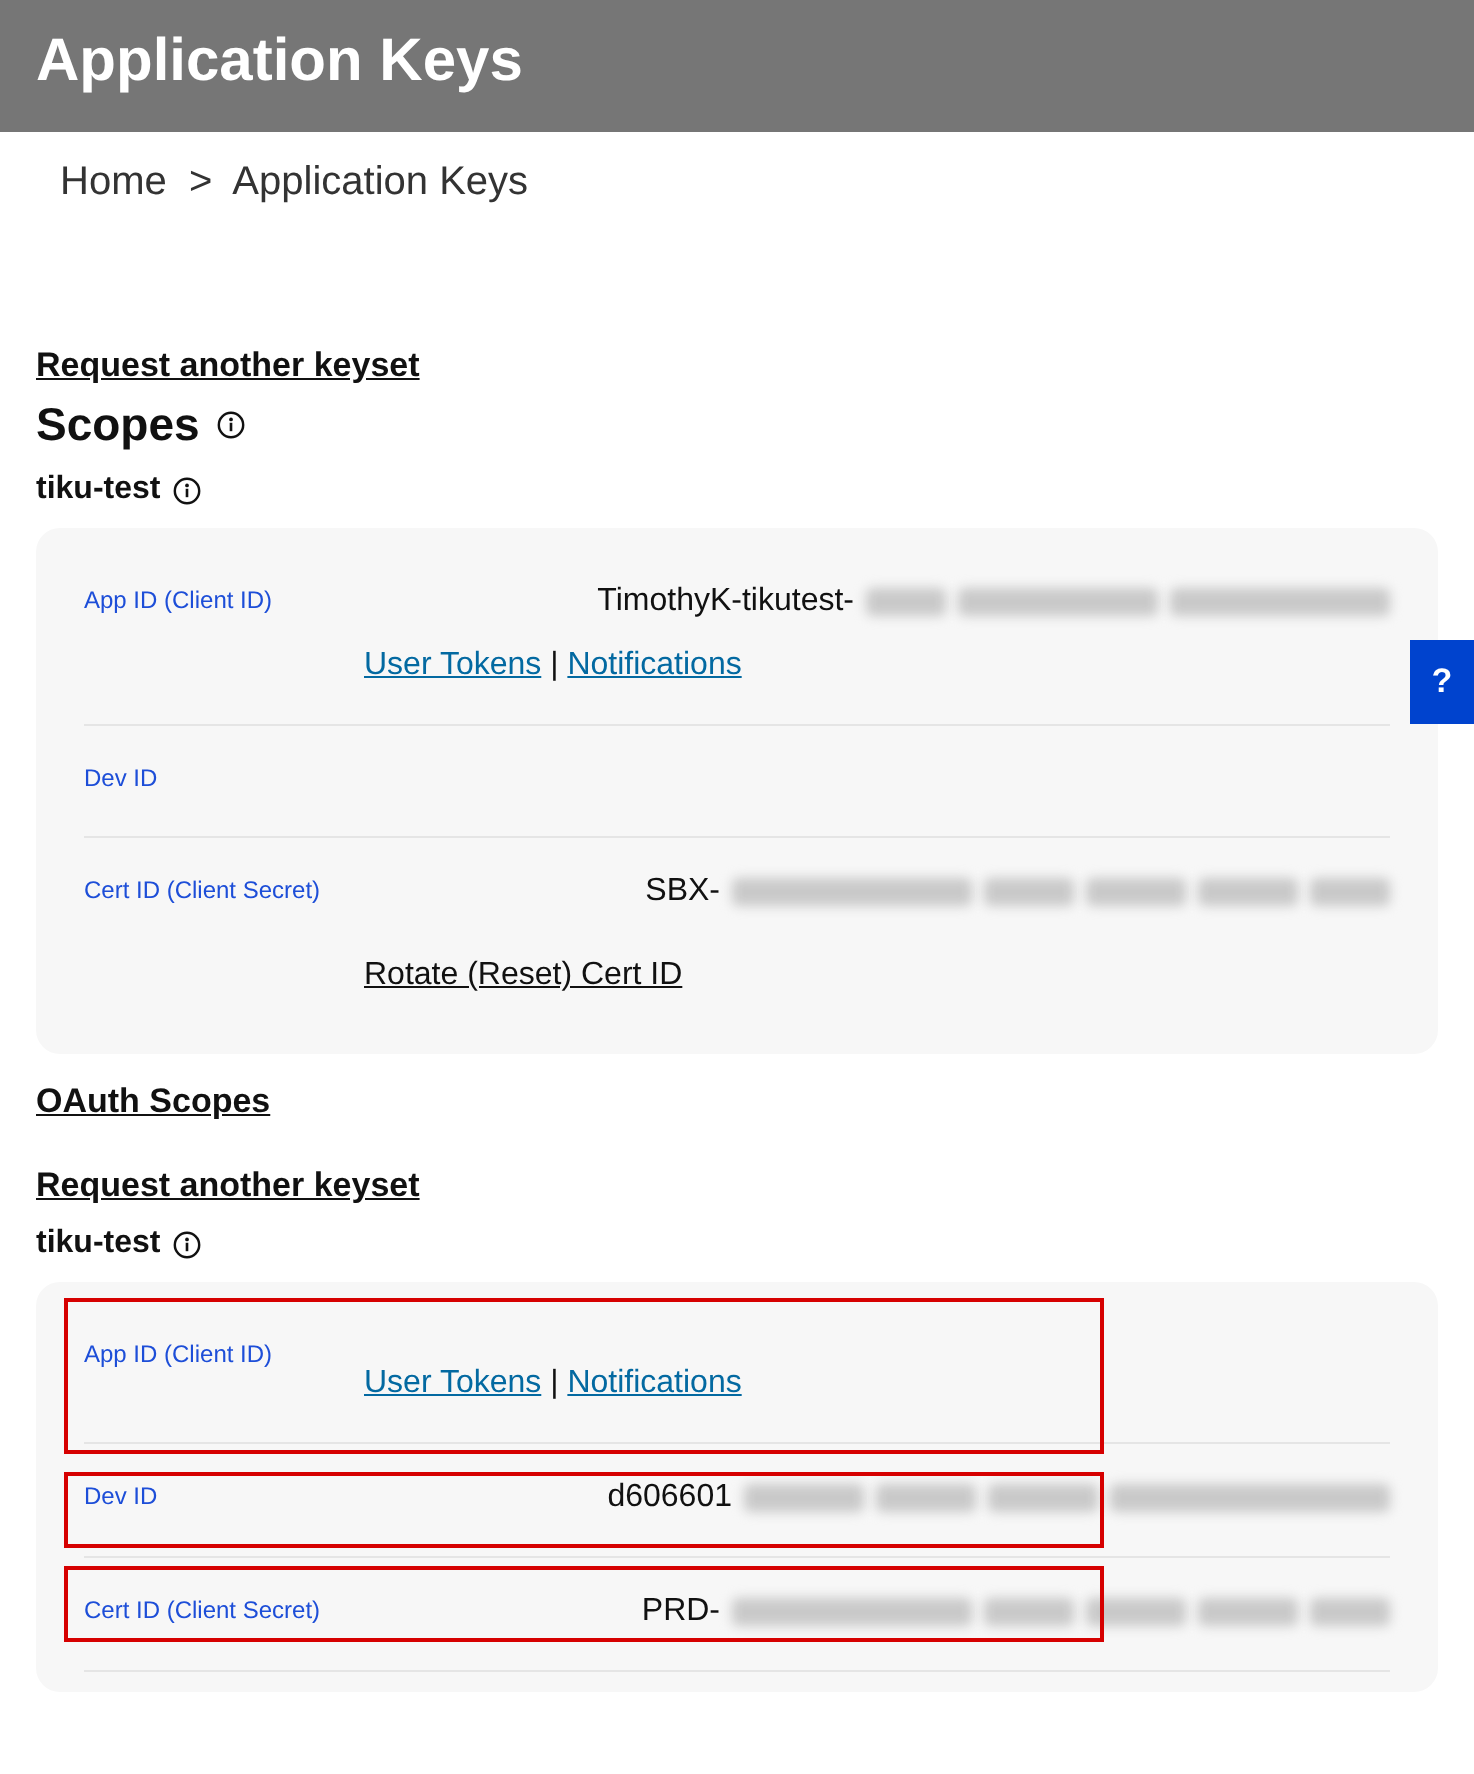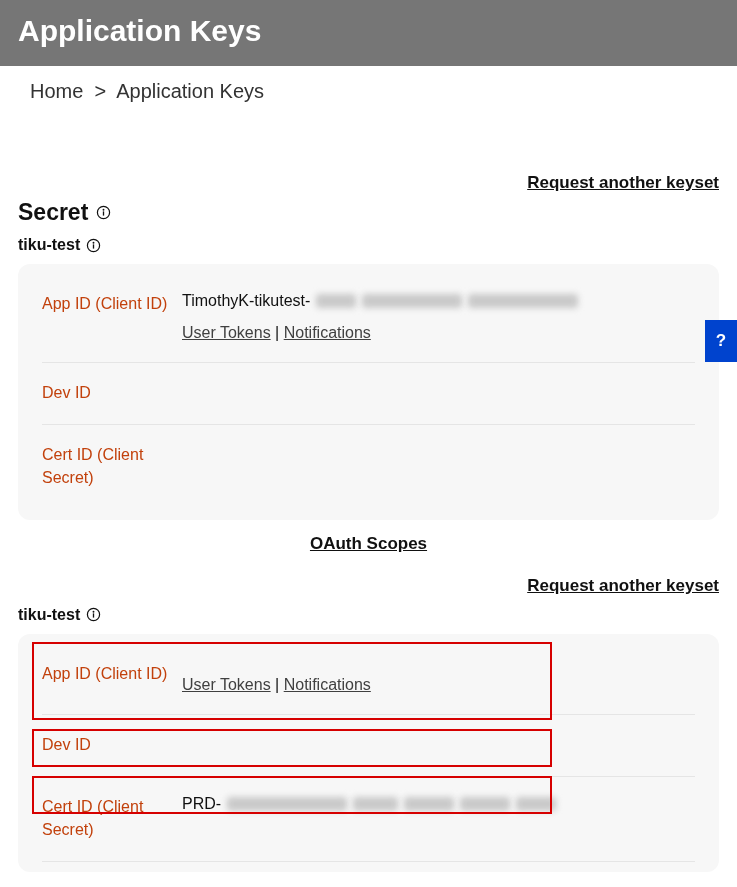--- a/index.html
+++ b/index.html
@@ -29,21 +29,20 @@
       color: #333;
     }
     .breadcrumb a {
       color: #333;
       text-decoration: none;
     }
     .main {
       padding: 0 18px 20px;
     }
     .request-link-row {
-      text-align: right;
       margin-top: 60px;
       margin-bottom: 6px;
     }
     .request-link-row.tight {
       margin-top: 22px;
     }
     .request-link, .oauth-link {
       color: #111;
       font-size: 17px;
       font-weight: 600;
@@ -87,42 +86,43 @@
       padding: 18px 0 20px;
       border-bottom: 1px solid #e5e5e5;
       position: relative;
     }
     .row:last-child {
       border-bottom: none;
     }
     .row-label {
       width: 140px;
       flex-shrink: 0;
-      font-size: 16px;
-      color: #c2410c;
+      font-size: 12px;
+      color: #1d4ed8;
       line-height: 1.45;
     }
     .row-value {
       flex: 1;
       font-size: 16px;
       color: #111;
       word-break: break-all;
     }
     .value-line {
       display: flex;
       align-items: center;
       gap: 6px;
       flex-wrap: wrap;
+      justify-content: flex-end;
     }
     .links-line {
       margin-top: 14px;
       font-size: 16px;
     }
     .links-line a {
-      color: #404040;
+      color: #0369a1;
       text-decoration: underline;
       cursor: pointer;
     }
     .rotate-line {
       margin-top: 24px;
     }
     .rotate-line a {
       color: #111;
       font-weight: 500;
       text-decoration: underline;
@@ -130,21 +130,21 @@
     }
     .blur-bar {
       display: inline-block;
       height: 14px;
       background: #c9c9c9;
       border-radius: 3px;
       filter: blur(3px);
       vertical-align: middle;
     }
     .oauth-row {
-      text-align: center;
+      text-align: left;
       margin-top: 14px;
       margin-bottom: 10px;
     }
     .help-tab {
       position: absolute;
       right: 0;
       top: 320px;
       width: 32px;
       height: 42px;
       background: #0043ce;
@@ -175,21 +175,21 @@
   <span>Application Keys</span>
 </div>
 
 <div class="main">
 
   <div class="request-link-row">
     <a class="request-link">Request another keyset</a>
   </div>
 
   <div class="section-title">
-    <span>Secret</span>
+    <span>Scopes</span>
     <span class="info-icon">
       <svg viewBox="0 0 16 16">
           <circle cx="8" cy="8" r="6.5" fill="none" stroke="#111" stroke-width="1.3"></circle>
           <circle cx="8" cy="5" r="1" fill="#111"></circle>
           <rect x="7.3" y="6.8" width="1.4" height="4.5" fill="#111"></rect>
         </svg>
     </span>
   </div>
 
   <div class="app-name">
@@ -216,20 +216,33 @@
         <div class="links-line">
           <a>User Tokens</a><span> | </span><a>Notifications</a>
         </div>
       </div>
     </div>
     <div class="row">
       <div class="row-label">Dev ID</div>
     </div>
     <div class="row">
       <div class="row-label">Cert ID (Client Secret)</div>
+      <div class="row-value">
+        <div class="value-line">
+          <span>SBX-</span>
+          <span class="blur-bar" style="width:120px"></span>
+          <span class="blur-bar" style="width:45px"></span>
+          <span class="blur-bar" style="width:50px"></span>
+          <span class="blur-bar" style="width:50px"></span>
+          <span class="blur-bar" style="width:40px"></span>
+        </div>
+        <div class="rotate-line">
+          <a>Rotate (Reset) Cert ID</a>
+        </div>
+      </div>
     </div>
   </div>
 
   <div class="oauth-row">
     <a class="oauth-link">OAuth Scopes</a>
   </div>
 
   <div class="request-link-row tight">
     <a class="request-link">Request another keyset</a>
   </div>
@@ -250,20 +263,29 @@
     <div class="row">
       <div class="row-label">App ID (Client ID)</div>
       <div class="row-value">
         <div class="links-line">
           <a>User Tokens</a><span> | </span><a>Notifications</a>
         </div>
       </div>
     </div>
     <div class="row">
       <div class="row-label">Dev ID</div>
+      <div class="row-value">
+        <div class="value-line">
+          <span>d606601</span>
+          <span class="blur-bar" style="width:60px"></span>
+          <span class="blur-bar" style="width:50px"></span>
+          <span class="blur-bar" style="width:55px"></span>
+          <span class="blur-bar" style="width:140px"></span>
+        </div>
+      </div>
     </div>
     <div class="row">
       <div class="row-label">Cert ID (Client Secret)</div>
       <div class="row-value">
         <div class="value-line">
           <span>PRD-</span>
           <span class="blur-bar" style="width:120px"></span>
           <span class="blur-bar" style="width:45px"></span>
           <span class="blur-bar" style="width:50px"></span>
           <span class="blur-bar" style="width:50px"></span>

